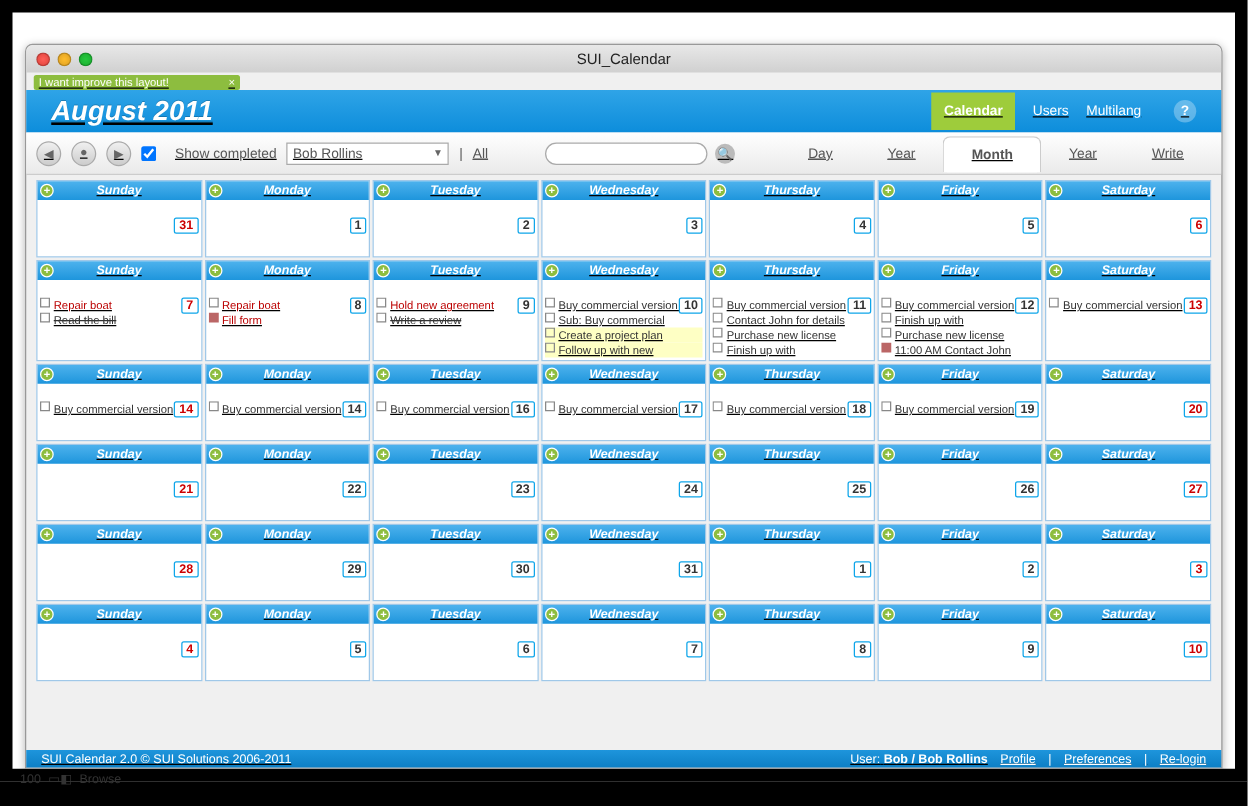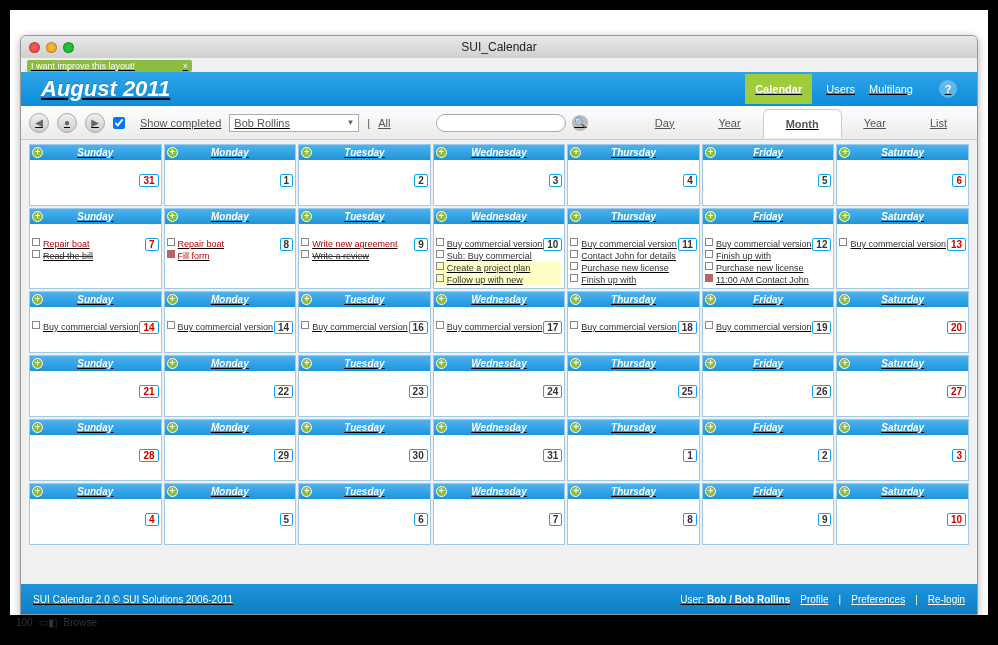--- a/index.html
+++ b/index.html
@@ -40,21 +40,21 @@
 .add-btn { position:absolute; left:2px; width:11px; height:11px; border-radius:50%; background:#8dbd3f; border:1px solid #fff; color:#fff; font-size:9px; line-height:9px; text-align:center; }
 .day-num { position:absolute; right:2px; top:14px; background:#fff; border:1px solid #0ea5e9; color:#333; font-size:10px; font-weight:bold; padding:0 3px; border-radius:2px; }
 .day-num.red { color:#c00; }
 .day-body { flex:1; padding: 14px 2px 2px 2px; position:relative; }
 .event { display:flex; gap:3px; font-size:9px; color:#333; line-height:12px; white-space:nowrap; overflow:hidden; }
 .event .box { width:8px; height:8px; border:1px solid #888; flex-shrink:0; }
 .event.red { color:#b00; }
 .event.strike { text-decoration:line-through; }
 .event.hl { background:#feffc4; }
 .event .pp { width:8px; height:8px; background:#b66; flex-shrink:0; }
-.footer { background: linear-gradient(#1e95dc,#0d7fc5); color:#fff; height:30px; display:flex; align-items:center; padding:0 12px; font-size:10px; }
+.footer { background: linear-gradient(#1e95dc,#0d7fc5); color:#fff; height:14px; display:flex; align-items:center; padding:0 12px; font-size:10px; }
 .footer .right { margin-left:auto; display:flex; gap:10px; }
 .footer a { color:#fff; text-decoration:underline; cursor:pointer; }
 .statusbar { font-size:10px; color:#333; padding:2px 6px; display:flex; align-items:center; gap:6px; }
 .watermark { font-size:9px; color:#888; padding:0 6px; }
 </style>
 </head>
 <body>
 
 <div class="outer-frame">
 <div class="window">
@@ -96,21 +96,21 @@
     <span>|</span>
     <span class="all-link">All</span>
     <div style="width:30px"></div>
     <div class="search"></div>
     <div class="search-btn">🔍</div>
     <div class="view-tabs">
       <div class="view-tab">Day</div>
       <div class="view-tab">Year</div>
       <div class="view-tab active">Month</div>
       <div class="view-tab">Year</div>
-      <div class="view-tab">List</div>
+      <div class="view-tab">Write</div>
     </div>
   </div>
 
   <div class="calendar" id="calendar">
         <div class="week-row">
           <div class="day-cell">
             <div class="day-header">
               <div class="add-btn">+</div>
               <span>Sunday</span>
             </div>
@@ -210,21 +210,21 @@
           </div>
           <div class="day-cell tall">
             <div class="day-header">
               <div class="add-btn">+</div>
               <span>Tuesday</span>
             </div>
             <div class="day-body">
               <div class="day-num">9</div>
               <div class="event red">
                 <div class="box"></div>
-                <span>Write new agreement</span>
+                <span>Hold new agreement</span>
               </div>
               <div class="event strike">
                 <div class="box"></div>
                 <span>Write a review</span>
               </div>
             </div>
           </div>
           <div class="day-cell tall">
             <div class="day-header">
               <div class="add-btn">+</div>

